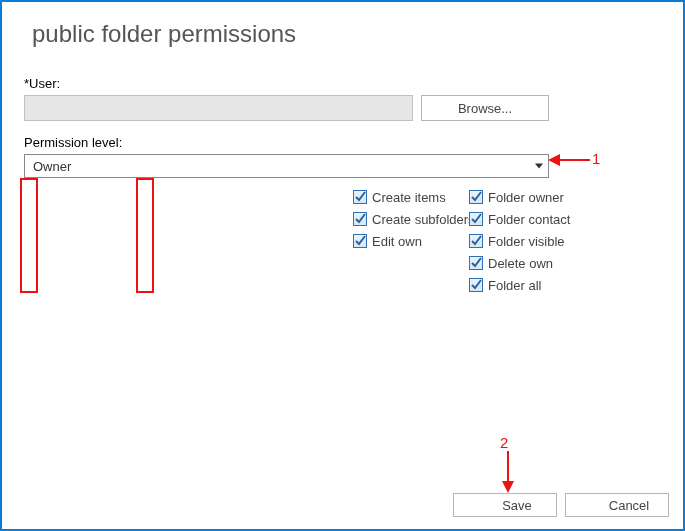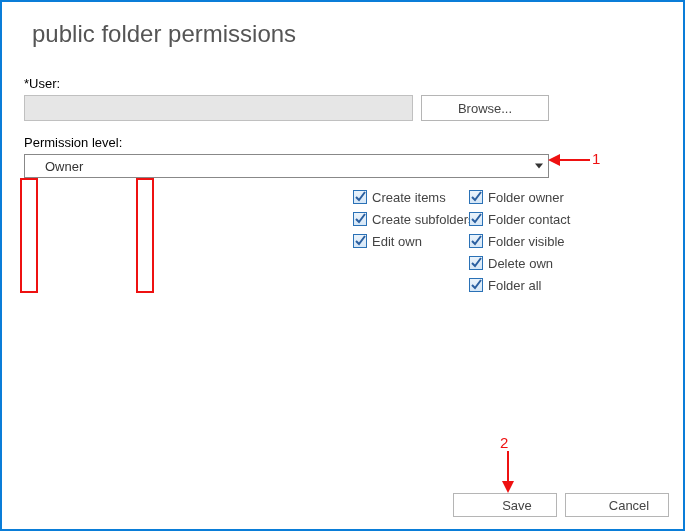--- a/index.html
+++ b/index.html
@@ -60,21 +60,21 @@
     width: 525px;
     margin-bottom: 8px;
   }
   .perm-select {
     width: 525px;
     height: 24px;
     border: 1px solid #888;
     background: #fff;
     font-family: inherit;
     font-size: 13px;
-    padding: 2px 22px 2px 20px;
+    padding: 2px 22px 2px 8px;
     appearance: none;
     -webkit-appearance: none;
     color: #333;
     cursor: pointer;
   }
   .select-caret {
     position: absolute;
     right: 6px;
     top: 50%;
     transform: translateY(-50%);

